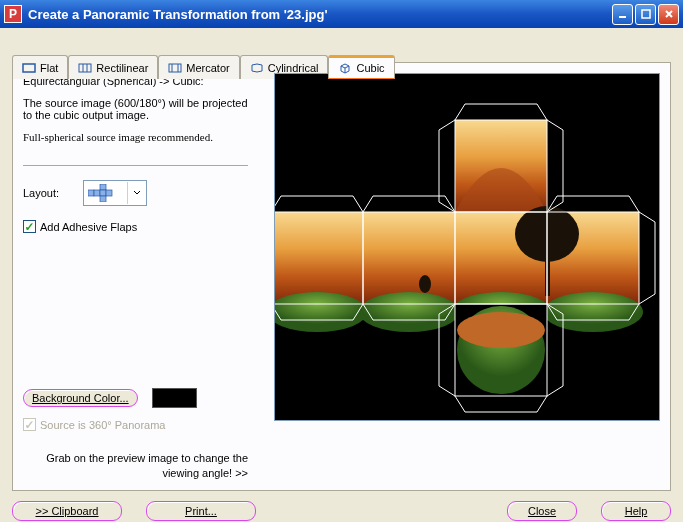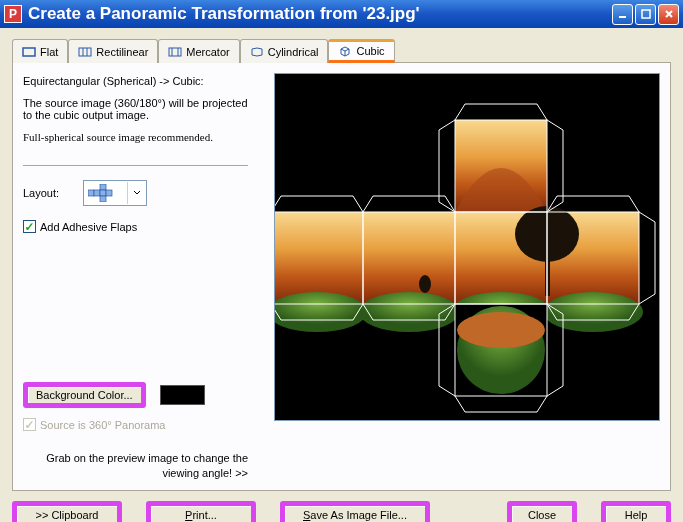--- a/index.html
+++ b/index.html
@@ -1,44 +1,44 @@
 <!DOCTYPE html>
 <html><head>
 <meta charset="utf-8">
 <style>
 * { box-sizing: border-box; margin: 0; padding: 0; font-family: Tahoma, sans-serif; font-size: 11px; }
 body { background: #ece9d8; width: 683px; height: 522px; overflow: hidden; }
 .titlebar { height: 28px; background: linear-gradient(to bottom, #3b84e0 0%, #1956c4 50%, #0843b0 100%); display: flex; align-items: center; padding: 0 4px; color: white; }
 .titlebar .appicon { width: 18px; height: 18px; background: #d93c3c; border: 1px solid #fff; margin-right: 6px; display: flex; align-items: center; justify-content: center; font-weight: bold; font-size: 12px; }
-.titlebar .title { flex: 1; font-weight: bold; font-size: 17px; white-space: nowrap; }
+.titlebar .title { flex: 1; font-weight: bold; font-size: 13px; white-space: nowrap; }
 .winbtns { display: flex; gap: 2px; }
 .winbtn { width: 21px; height: 21px; border: 1px solid #fff; border-radius: 3px; display: flex; align-items: center; justify-content: center; color: white; font-weight: bold; }
 .winbtn.min, .winbtn.max { background: linear-gradient(to bottom, #5a9de8, #1b5dc8); }
 .winbtn.close { background: linear-gradient(to bottom, #f08a78, #d03818); }
 .content { padding: 10px 12px 8px 12px; }
 .tabs { display: flex; border-bottom: 1px solid #aca899; height: 25px; }
-.tab { display: flex; align-items: center; gap: 4px; padding: 3px 9px; border: 1px solid #aca899; border-bottom: none; background: #f4f3ee; margin-right: 0; border-radius: 3px 3px 0 0; position: relative; top: 1px; cursor: pointer; }
-.tab.active { background: #fcfcfe; border-bottom: 3px solid #f97316; z-index: 2; border-top: 3px solid #e8a33d; padding-top: 3px; }
+.tab { display: flex; align-items: center; gap: 4px; padding: 3px 9px; border: 1px solid #aca899; border-bottom: none; background: #f4f3ee; margin-right: 0; border-radius: 3px 3px 0 0; position: relative; top: 17px; cursor: pointer; }
+.tab.active { background: #fcfcfe; border-bottom: 1px solid #f97316; z-index: 2; border-top: 3px solid #e8a33d; padding-top: 3px; }
 .tabicon { width: 14px; height: 12px; display: inline-block; }
 .body { display: flex; gap: 26px; background: #fcfcfe; border: 1px solid #aca899; border-top: none; padding: 12px 10px 10px 10px; height: 428px; }
 .left { width: 225px; display: flex; flex-direction: column; }
 .desc1 { margin-bottom: 10px; }
 .desc2 { margin-bottom: 10px; }
 .desc3 { margin-bottom: 16px; font-family: Liberation Serif, serif; }
 hr { border: none; border-top: 1px solid #aca899; margin: 6px 0 14px 0; }
 .layoutrow { display: flex; align-items: center; gap: 24px; margin-bottom: 14px; }
 .layoutsel { display: flex; align-items: center; border: 1px solid #7f9db9; background: white; padding: 1px; width: 64px; height: 26px; }
 .layoutsel .cross { width: 42px; height: 22px; display: flex; align-items: center; justify-content: center; }
 .layoutsel .drop { width: 18px; height: 22px; border-left: 1px solid #bcd2ee; display: flex; align-items: center; justify-content: center; color: #4a6; }
 .cross svg { width: 36px; height: 18px; }
 .chkrow { display: flex; align-items: center; gap: 4px; margin-bottom: 10px; }
 .chk { width: 13px; height: 13px; border: 1px solid #1c5180; background: white; display: flex; align-items: center; justify-content: center; color: #21a121; font-size: 12px; font-weight: bold; }
 .spacer { flex: 1; }
 .bgrow { display: flex; align-items: center; gap: 14px; margin-bottom: 10px; }
-.btn { border: 5px solid #d946ef; background: #ece9d8; padding: 2px 8px; border-radius: 3px; cursor: pointer; box-shadow: inset 1px 1px 0 #fff; }
+.btn { border: 1px solid #d946ef; background: #ece9d8; padding: 2px 8px; border-radius: 9px; cursor: pointer; box-shadow: inset 1px 1px 0 #fff; text-decoration: underline; }
 .swatch { width: 45px; height: 20px; background: #000; border: 1px solid #555; }
 .chkrow.disabled { color: #aca899; }
 .chkrow.disabled .chk { border-color: #c9c7ba; color: #c9c7ba; }
 .va { text-align: right; margin-top: 8px; }
 .hint { text-align: right; margin-top: 10px; line-height: 1.3; }
 .preview { flex: 1; border: 1px solid #7f9db9; background: #000; position: relative; overflow: hidden; height: 348px; margin-top: -2px; }
 .btnrow { display: flex; gap: 24px; padding: 0 12px 0 12px; margin-top: 2px; }
 .btnrow .btn { flex: 0 0 auto; min-width: 110px; text-align: center; padding: 3px 8px; }
 .btnrow .gap { flex: 1; }
 .btn u { text-decoration: underline; }
@@ -102,21 +102,21 @@
       <span class="tabicon"><svg viewBox="0 0 14 12">
             <path d="M3 4 L7 2 L11 4 L11 9 L7 11 L3 9 Z M3 4 L7 6 L11 4 M7 6 L7 11" fill="none" stroke="#2a5aa8"></path>
           </svg></span>
       <span>Cubic</span>
     </div>
   </div>
 
   <div class="body">
     <div class="left">
       <div class="desc1">Equirectangular (Spherical) -&gt; Cubic:</div>
-      <div class="desc2">The source image (360/180°) will be projected to the cubic output image.</div>
+      <div class="desc2">The source image (600/180°) will be projected to the cubic output image.</div>
       <div class="desc3">Full-spherical source image recommended.</div>
       <hr>
       <div class="layoutrow">
         <span>Layout:</span>
         <div class="layoutsel">
           <div class="cross">
             <svg viewBox="0 0 36 18">
               <rect x="12" y="0" width="6" height="6" fill="#8ab0e8" stroke="#2a5aa8" stroke-width="0.7"></rect>
               <rect x="0" y="6" width="6" height="6" fill="#8ab0e8" stroke="#2a5aa8" stroke-width="0.7"></rect>
               <rect x="6" y="6" width="6" height="6" fill="#8ab0e8" stroke="#2a5aa8" stroke-width="0.7"></rect>
@@ -210,17 +210,16 @@
           <path d="M180 322 L190 338 L262 338 L272 322"></path>
         </g>
       </svg>
     </div>
   </div>
 </div>
 
 <div class="btnrow">
   <span class="btn"><span>&gt;&gt; Clipboard</span></span>
   <span class="btn"><u>P</u>rint...</span>
-  <span class="btn" style="min-width:150px"><u>S</u>ave As Image File...</span>
   <span class="gap"></span>
   <span class="btn" style="min-width:70px"><span>Close</span></span>
   <span class="btn" style="min-width:70px"><span>Help</span></span>
 </div>
 
 </body></html>

